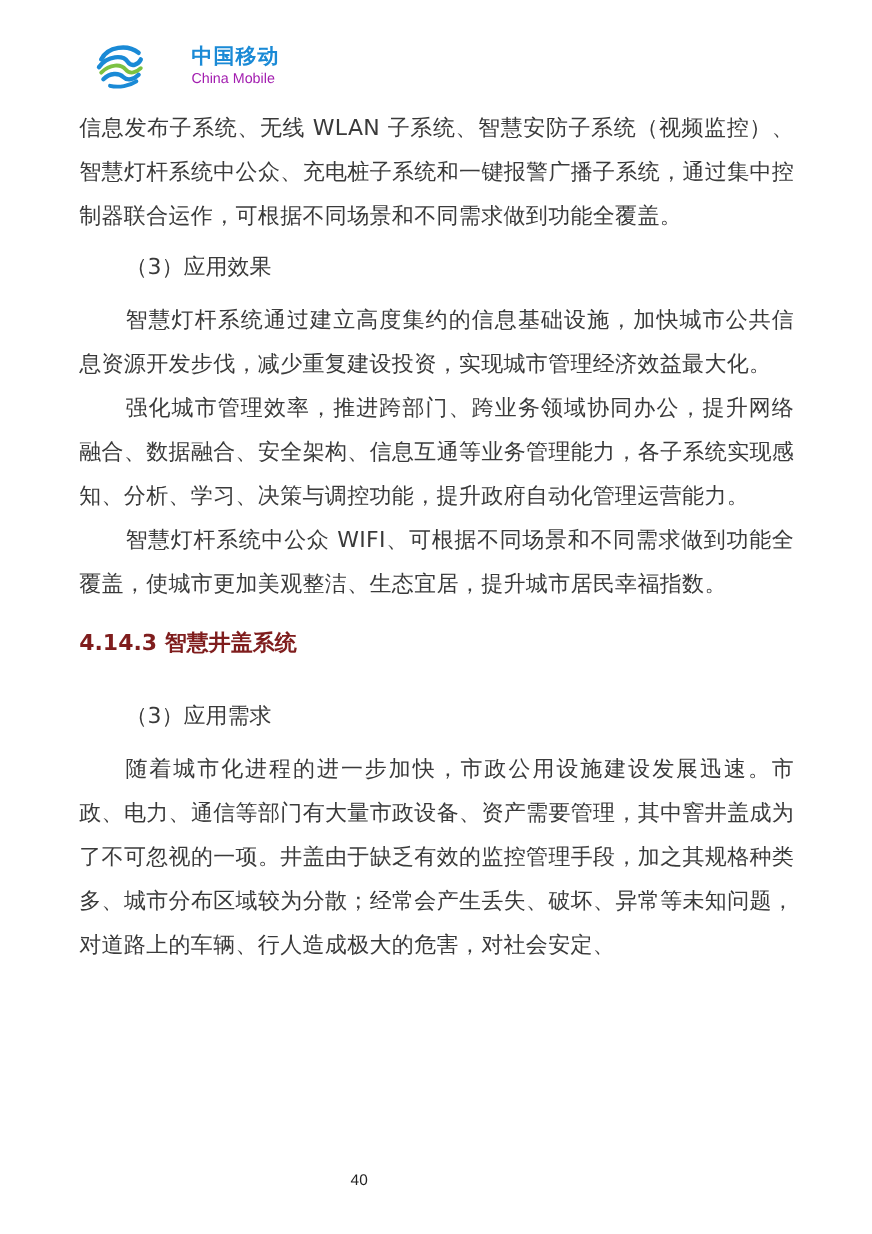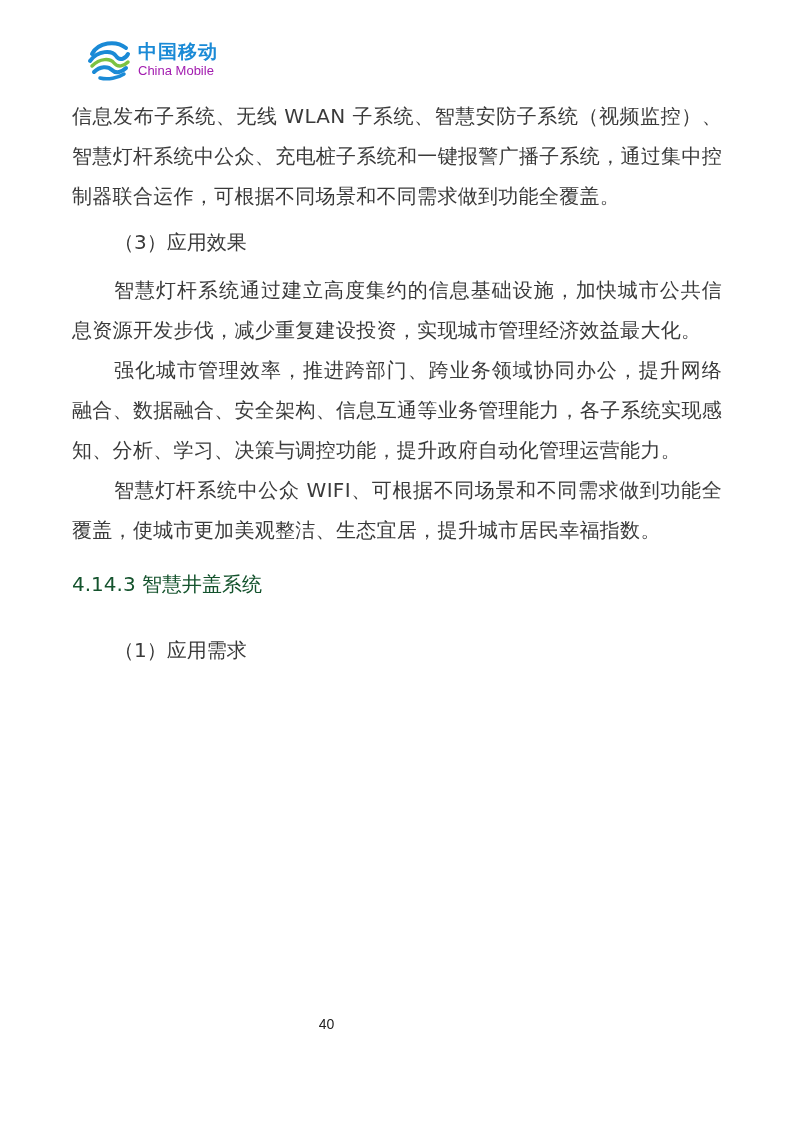--- a/index.html
+++ b/index.html
@@ -1,28 +1,28 @@
 <!DOCTYPE html>
 <html><head>
 <meta charset="utf-8">
 <style>
   html, body { margin: 0; padding: 0; background: #ffffff; }
   body { width: 793px; height: 1122px; position: relative; overflow: hidden;
          font-family: "DejaVu Sans", "Liberation Sans", sans-serif; color: #3a3a3a; }
-  .logo { position: absolute; left: 86px; top: 36px; display: flex; align-items: center; }
+  .logo { position: absolute; left: 86px; top: 36px; display: flex; align-items: center; gap: 36px; }
   .logo-mark { width: 46px; height: 46px; }
   .logo-text { margin-left: 6px; display: flex; flex-direction: column; line-height: 1; }
   .logo-cn { font-size: 19px; color: #1a8ad6; letter-spacing: 1px; font-weight: bold; }
   .logo-en { font-size: 13px; color: #a21caf; margin-top: 3px; font-family: "Liberation Sans", sans-serif; }
   .content { position: absolute; left: 72px; top: 96px; width: 650px; }
   .p { font-size: 20px; line-height: 40px; margin: 0; text-align: justify; text-align-last: left; letter-spacing: 0.3px; }
   .indent { text-indent: 42px; }
   .sub { font-size: 20px; font-weight: normal; line-height: 40px; margin: 6px 0 8px 0; padding-left: 42px; color: #3a3a3a; }
-  .sec { font-size: 20px; font-weight: normal; color: #14532d; line-height: 40px; margin: 8px 0 26px 0; }
-  .pageno { position: absolute; top: 1016px; left: 0; width: 653px; text-align: center; font-size: 14px; color: #222; font-family: "Liberation Sans", sans-serif; }
+  .sec { font-size: 20px; font-weight: bold; color: #7f1d1d; line-height: 40px; margin: 8px 0 26px 0; }
+  .pageno { position: absolute; top: 1064px; left: 0; width: 653px; text-align: center; font-size: 14px; color: #222; font-family: "Liberation Sans", sans-serif; }
 </style>
 </head>
 <body>
 
 <div class="logo">
   <svg class="logo-mark" viewBox="0 0 46 46">
     <circle cx="23" cy="23" r="21" fill="#ffffff"></circle>
     <path d="M6 18 C12 6, 30 4, 40 12" stroke="#1a8ad6" stroke-width="4" fill="none" stroke-linecap="round"></path>
     <path d="M4 25 C12 14, 26 14, 30 20 C34 26, 40 22, 42 18" stroke="#1a8ad6" stroke-width="4" fill="none" stroke-linecap="round"></path>
     <path d="M6 30 C14 22, 24 22, 28 27 C32 32, 38 30, 42 26" stroke="#7cc242" stroke-width="3.5" fill="none" stroke-linecap="round"></path>
@@ -35,16 +35,17 @@
   </div>
 </div>
 
 <div class="content">
   <p class="p">信息发布子系统、无线 WLAN 子系统、智慧安防子系统（视频监控）、智慧灯杆系统中公众、充电桩子系统和一键报警广播子系统，通过集中控制器联合运作，可根据不同场景和不同需求做到功能全覆盖。</p>
   <div class="sub">（3）应用效果</div>
   <p class="p indent">智慧灯杆系统通过建立高度集约的信息基础设施，加快城市公共信息资源开发步伐，减少重复建设投资，实现城市管理经济效益最大化。</p>
   <p class="p indent">强化城市管理效率，推进跨部门、跨业务领域协同办公，提升网络融合、数据融合、安全架构、信息互通等业务管理能力，各子系统实现感知、分析、学习、决策与调控功能，提升政府自动化管理运营能力。</p>
   <p class="p indent">智慧灯杆系统中公众 WIFI、可根据不同场景和不同需求做到功能全覆盖，使城市更加美观整洁、生态宜居，提升城市居民幸福指数。</p>
   <div class="sec" style="margin-top:14px">4.14.3  智慧井盖系统</div>
-  <div class="sub">（1）应用需求</div>
+  <div class="sub">（3）应用需求</div>
+  <p class="p indent">随着城市化进程的进一步加快，市政公用设施建设发展迅速。市政、电力、通信等部门有大量市政设备、资产需要管理，其中窨井盖成为了不可忽视的一项。井盖由于缺乏有效的监控管理手段，加之其规格种类多、城市分布区域较为分散；经常会产生丢失、破坏、异常等未知问题，对道路上的车辆、行人造成极大的危害，对社会安定、</p>
 </div>
 
 <div class="pageno">40</div>
 
 </body></html>

